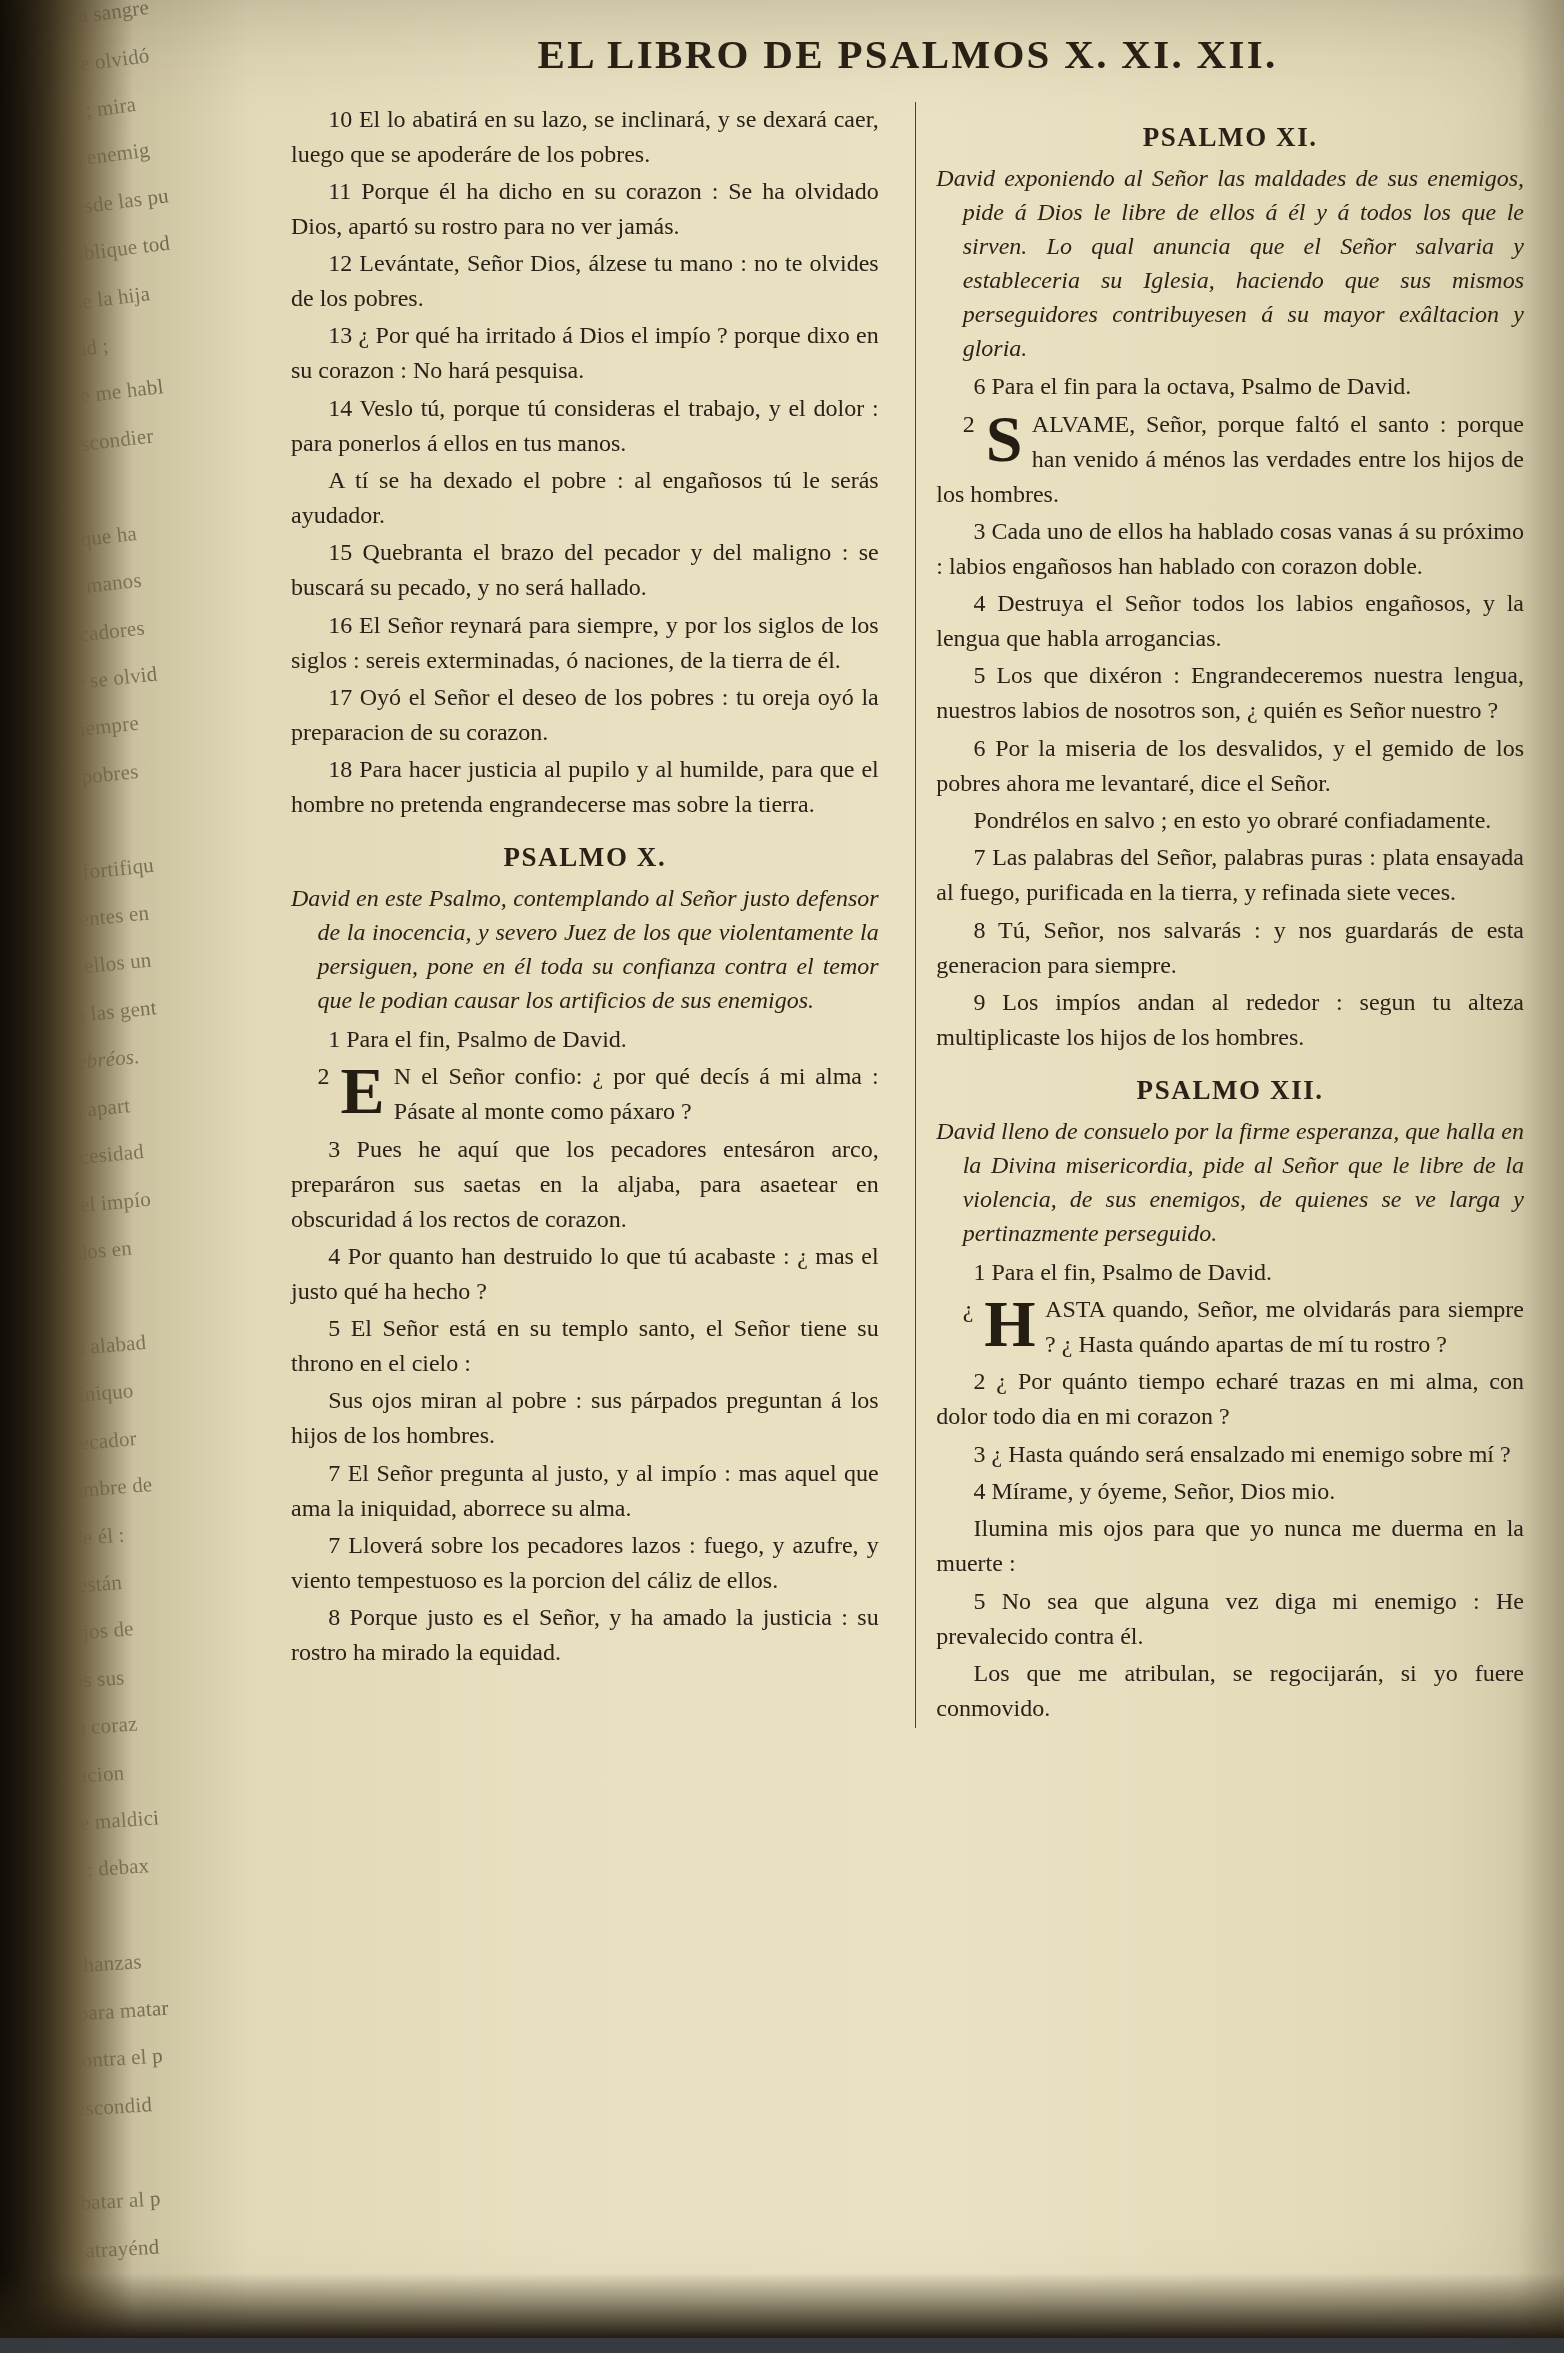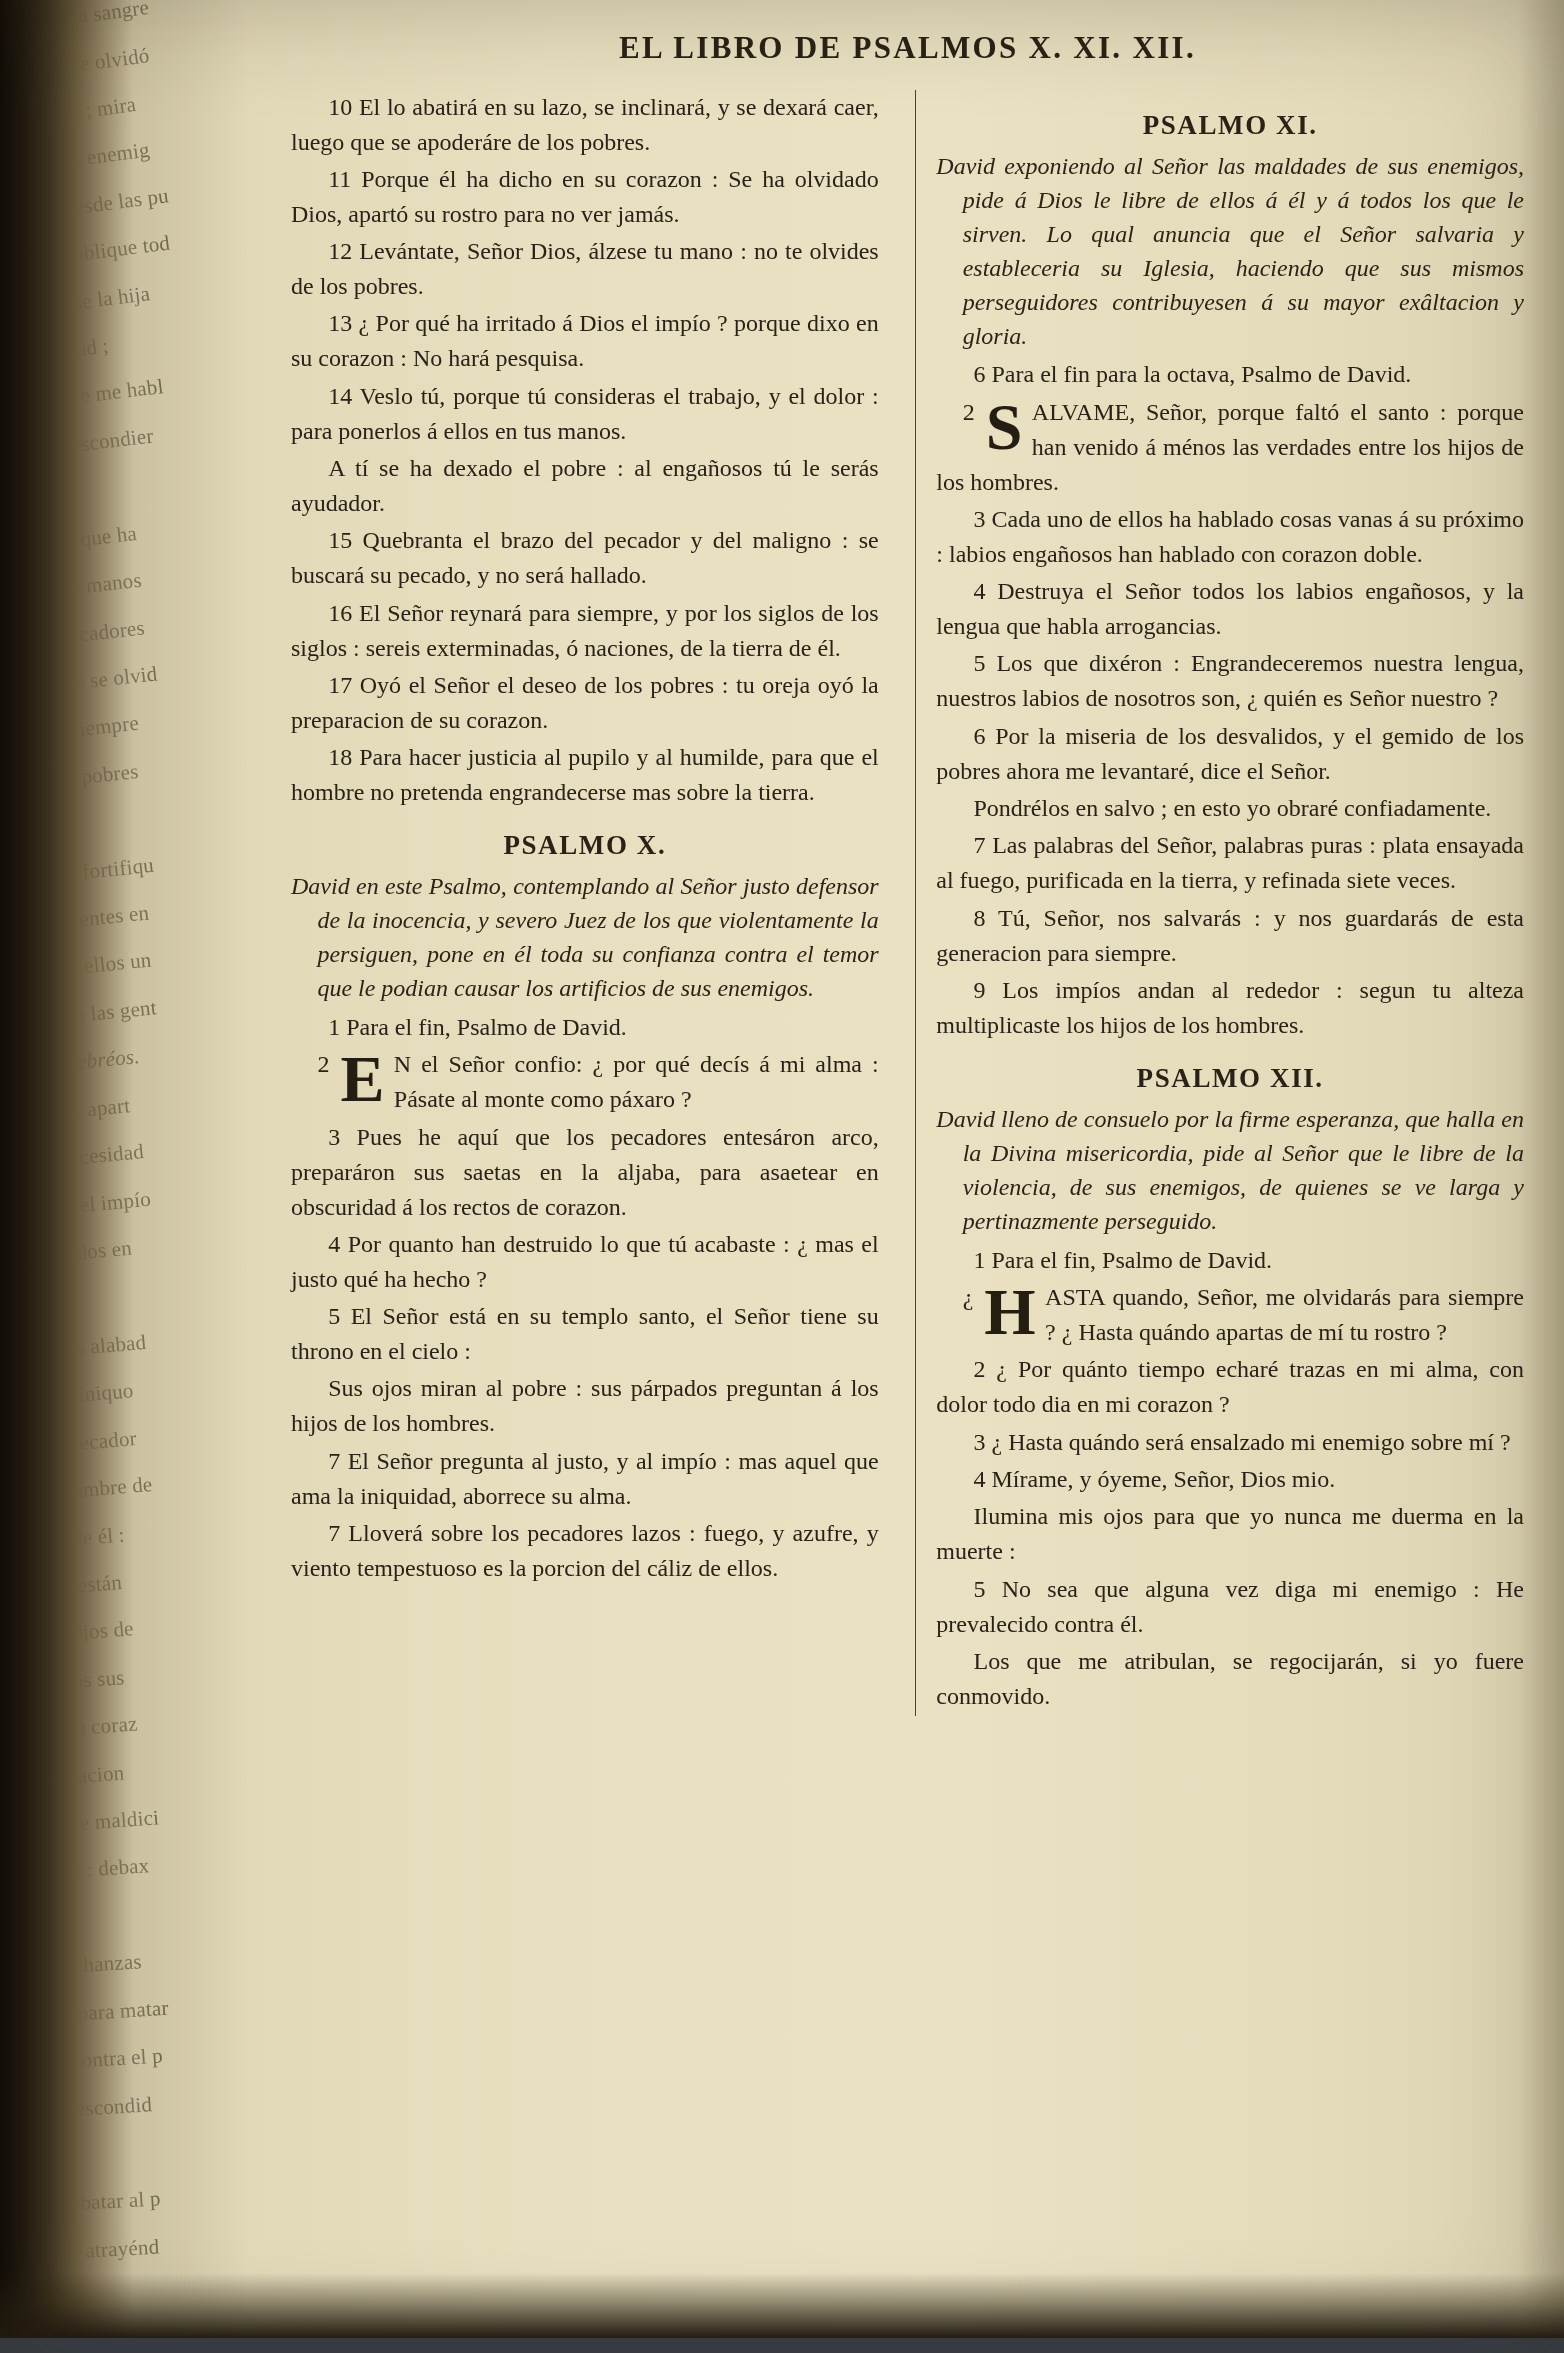--- a/index.html
+++ b/index.html
@@ -31,21 +31,21 @@
     background:linear-gradient(180deg,rgba(30,24,14,0) 0,rgba(40,32,18,.45) 31px,#201a10 66px);
   }
   .bottom-bar{position:absolute;left:0;right:0;bottom:0;height:15.6px;background:#3a4049;z-index:5;}
   .right-shade{
     position:absolute;top:0;right:0;bottom:0;width:47px;z-index:3;pointer-events:none;
     background:linear-gradient(270deg,rgba(120,108,78,.35) 0,rgba(120,108,78,0) 47px);
   }
   
   .main{position:absolute;left:291px;right:41px;top:30px;z-index:2;color:#292218;}
   .running-head{
-    text-align:center;font-size:31px;font-weight:bold;letter-spacing:2.3px;
+    text-align:center;font-size:41px;font-weight:bold;letter-spacing:2.3px;
     color:#2a2216;margin:0 0 23.5px 0;
   }
   .columns{display:flex;align-items:stretch;}
   .col{width:50%;}
   .col-left{padding-right:36px;}
   .col-right{padding-left:20px;}
   .col-divider{width:1.6px;background:#4d4129;flex:0 0 1.6px;}
   p.verse{
     margin:0 0 2.3px 0;font-size:24px;line-height:35px;text-align:justify;
     text-indent:1.55em;color:#292218;
@@ -147,20 +147,21 @@
           <p class="verse dc"><span class="dc-float">
               <span class="dc-before">2</span>
               <span class="dc-letter">E</span>
             </span>N el Señor confio: ¿ por qué decís á mi alma : Pásate al monte como páxaro ?</p>
           <p class="verse">3 Pues he aquí que los pecadores entesáron arco, preparáron sus saetas en la aljaba, para asaetear en obscuridad á los rectos de corazon.</p>
           <p class="verse">4 Por quanto han destruido lo que tú acabaste : ¿ mas el justo qué ha hecho ?</p>
           <p class="verse">5 El Señor está en su templo santo, el Señor tiene su throno en el cielo :</p>
           <p class="verse">Sus ojos miran al pobre : sus párpados preguntan á los hijos de los hombres.</p>
           <p class="verse">7 El Señor pregunta al justo, y al impío : mas aquel que ama la iniquidad, aborrece su alma.</p>
           <p class="verse">7 Lloverá sobre los pecadores lazos : fuego, y azufre, y viento tempestuoso es la porcion del cáliz de ellos.</p>
+          <p class="verse">8 Porque justo es el Señor, y ha amado la justicia : su rostro ha mirado la equidad.</p>
         </div>
       <div class="col-divider"></div>
       <div class="col col-right">
           <h2 class="psalm-heading">PSALMO XI.</h2>
           <p class="summary">David exponiendo al Señor las maldades de sus enemigos, pide á Dios le libre de ellos á él y á todos los que le sirven. Lo qual anuncia que el Señor salvaria y estableceria su Iglesia, haciendo que sus mismos perseguidores contribuyesen á su mayor exâltacion y gloria.</p>
           <p class="verse">6 Para el fin para la octava, Psalmo de David.</p>
           <p class="verse dc"><span class="dc-float">
               <span class="dc-before">2</span>
               <span class="dc-letter">S</span>
             </span>ALVAME, Señor, porque faltó el santo : porque han venido á ménos las verdades entre los hijos de los hombres.</p>

